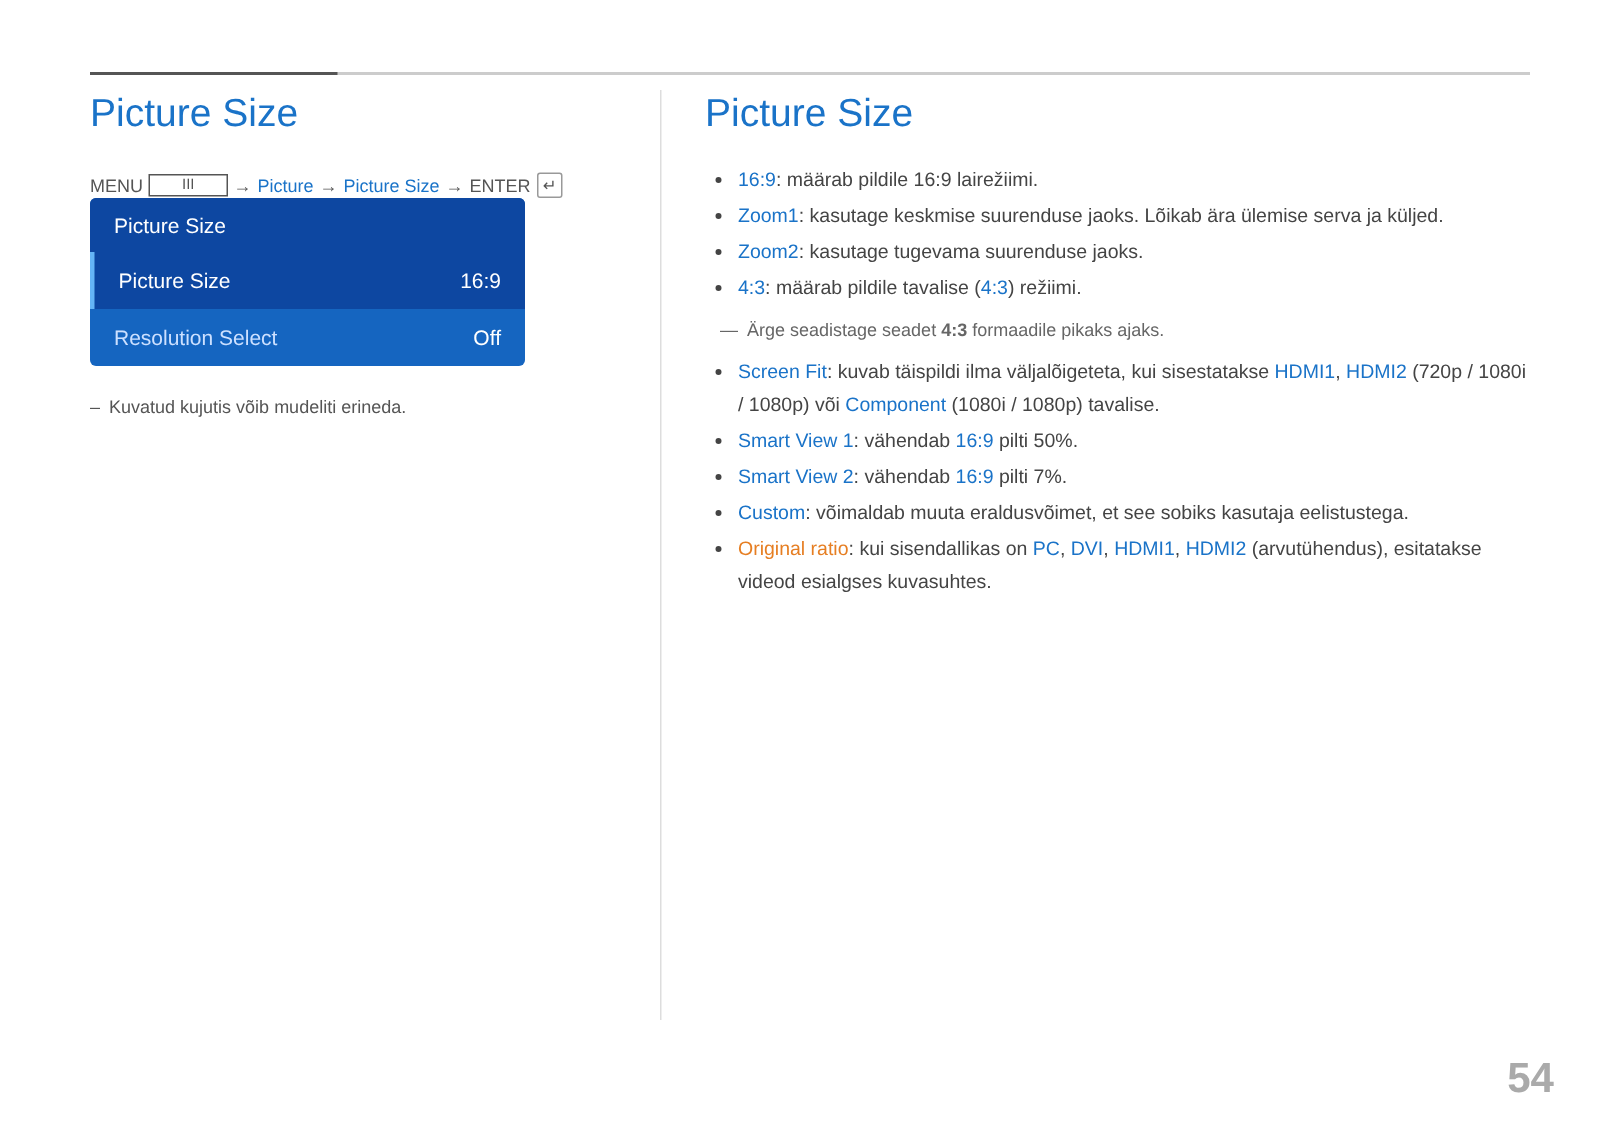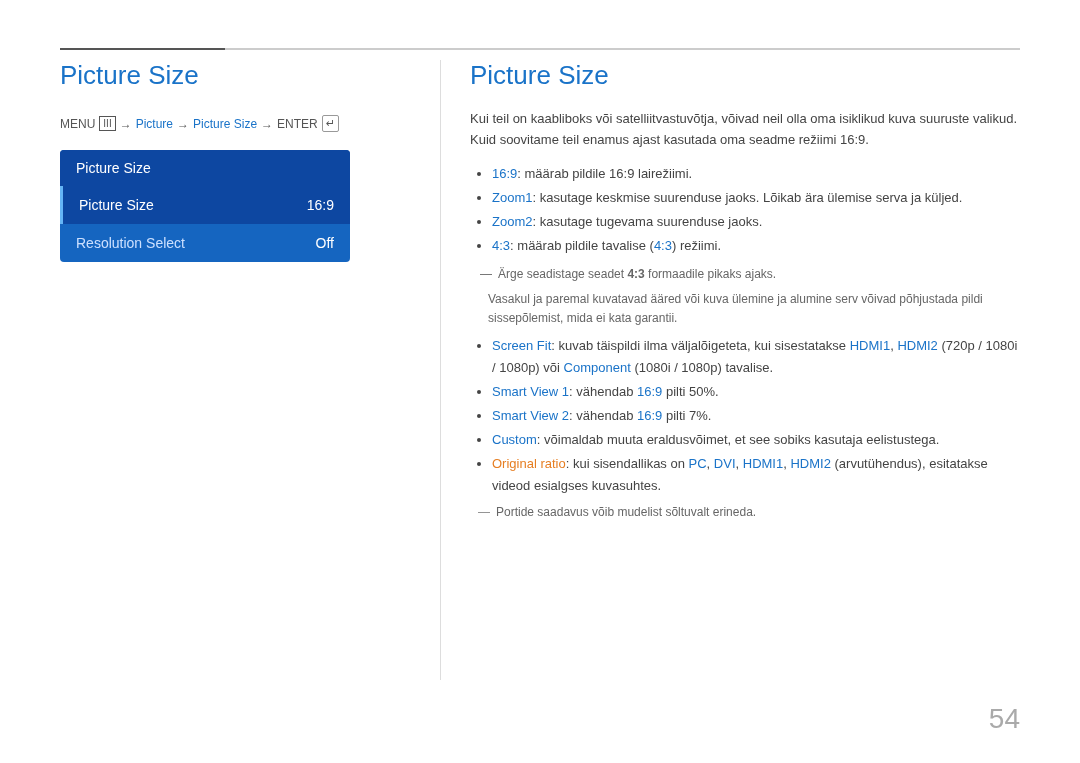--- a/index.html
+++ b/index.html
@@ -42,21 +42,20 @@
     .left-panel h1 {
       font-size: 26px;
       font-weight: 400;
       color: #1a73c8;
       margin-bottom: 24px;
     }
 
     .breadcrumb {
       font-size: 12px;
       color: #555;
-      margin-bottom: 18px;
       display: flex;
       align-items: center;
       gap: 4px;
     }
     .breadcrumb .blue {
       color: #1a73c8;
     }
     .breadcrumb .enter-icon {
       font-size: 11px;
       color: #555;
@@ -197,38 +196,38 @@
       line-height: 1.6;
     }
     .sub-note.dash::before {
       content: '—';
       margin-right: 6px;
     }
 
     .page-number {
       position: absolute;
       bottom: 28px;
-      right: 60px;
+      right: 44px;
       font-size: 28px;
       color: #aaa;
-      font-weight: 400;
+      font-weight: 700;
     }
   </style>
 </head>
 <body>
 
 <div class="top-line"></div>
 <div class="top-line-accent"></div>
 
 <div class="left-panel">
   <h1>Picture Size</h1>
 
   <div class="breadcrumb">
     <span>MENU</span>
-    <span style="font-size:10px; border:1px solid #555; padding:1px 3px;">III</span>
+    <span style="font-size:10px; border:1px solid #555; padding:1px 21px;">III</span>
     <span>→</span>
     <span class="blue">Picture</span>
     <span>→</span>
     <span class="blue">Picture Size</span>
     <span>→</span>
     <span>ENTER</span>
     <span class="enter-icon">↵</span>
   </div>
 
   <div class="menu-box">
@@ -239,62 +238,60 @@
       <span class="item-value">16:9</span>
     </div>
 
 
     <div class="menu-item normal">
       <span class="item-label">Resolution Select</span>
       <span class="item-value">Off</span>
     </div>
   </div>
 
+  <div class="note">Kuvatud kujutis võib mudeliti erineda.</div>
 </div>
 
 <div class="vertical-divider"></div>
 
 <div class="right-panel">
   <h2>Picture Size</h2>
 
-  <p class="intro">Kui teil on kaabliboks või satelliitvastuvõtja, võivad neil olla oma isiklikud kuva suuruste valikud. Kuid soovitame teil enamus ajast kasutada oma seadme režiimi 16:9.</p>
 
 
   <ul class="bullet-list">
     <li>
       <span class="highlight">16:9</span><span>: määrab pildile 16:9 lairežiimi.</span>
     </li>
     <li>
       <span class="highlight">Zoom1</span><span>: kasutage keskmise suurenduse jaoks. Lõikab ära ülemise serva ja küljed.</span>
     </li>
     <li>
       <span class="highlight">Zoom2</span><span>: kasutage tugevama suurenduse jaoks.</span>
     </li>
     <li>
       <span class="highlight">4:3</span><span>: määrab pildile tavalise (</span><span class="highlight">4:3</span><span>) režiimi.</span>
     </li>
   </ul>
 
   <div class="sub-note dash">Ärge seadistage seadet <strong>4:3</strong> formaadile pikaks ajaks.</div>
-  <div class="sub-note" style="margin-left:18px;">Vasakul ja paremal kuvatavad ääred või kuva ülemine ja alumine serv võivad põhjustada pildi sissepõlemist, mida ei kata garantii.</div>
 
   <ul class="bullet-list">
     <li>
       <span class="highlight">Screen Fit</span><span>: kuvab täispildi ilma väljalõigeteta, kui sisestatakse </span><span class="highlight">HDMI1</span><span>, </span><span class="highlight">HDMI2</span><span> (720p / 1080i / 1080p) või </span><span class="highlight">Component</span><span> (1080i / 1080p) tavalise.</span>
     </li>
     <li>
       <span class="highlight">Smart View 1</span><span>: vähendab </span><span class="highlight">16:9</span><span> pilti 50%.</span>
     </li>
     <li>
       <span class="highlight">Smart View 2</span><span>: vähendab </span><span class="highlight">16:9</span><span> pilti 7%.</span>
     </li>
     <li>
       <span class="highlight">Custom</span><span>: võimaldab muuta eraldusvõimet, et see sobiks kasutaja eelistustega.</span>
     </li>
     <li>
       <span class="highlight-orange">Original ratio</span><span>: kui sisendallikas on </span><span class="highlight">PC</span><span>, </span><span class="highlight">DVI</span><span>, </span><span class="highlight">HDMI1</span><span>, </span><span class="highlight">HDMI2</span><span> (arvutühendus), esitatakse videod esialgses kuvasuhtes.</span>
     </li>
   </ul>
 
-  <div class="note-line">Portide saadavus võib mudelist sõltuvalt erineda.</div>
 </div>
 
 <div class="page-number">54</div>
 
 </body></html>

